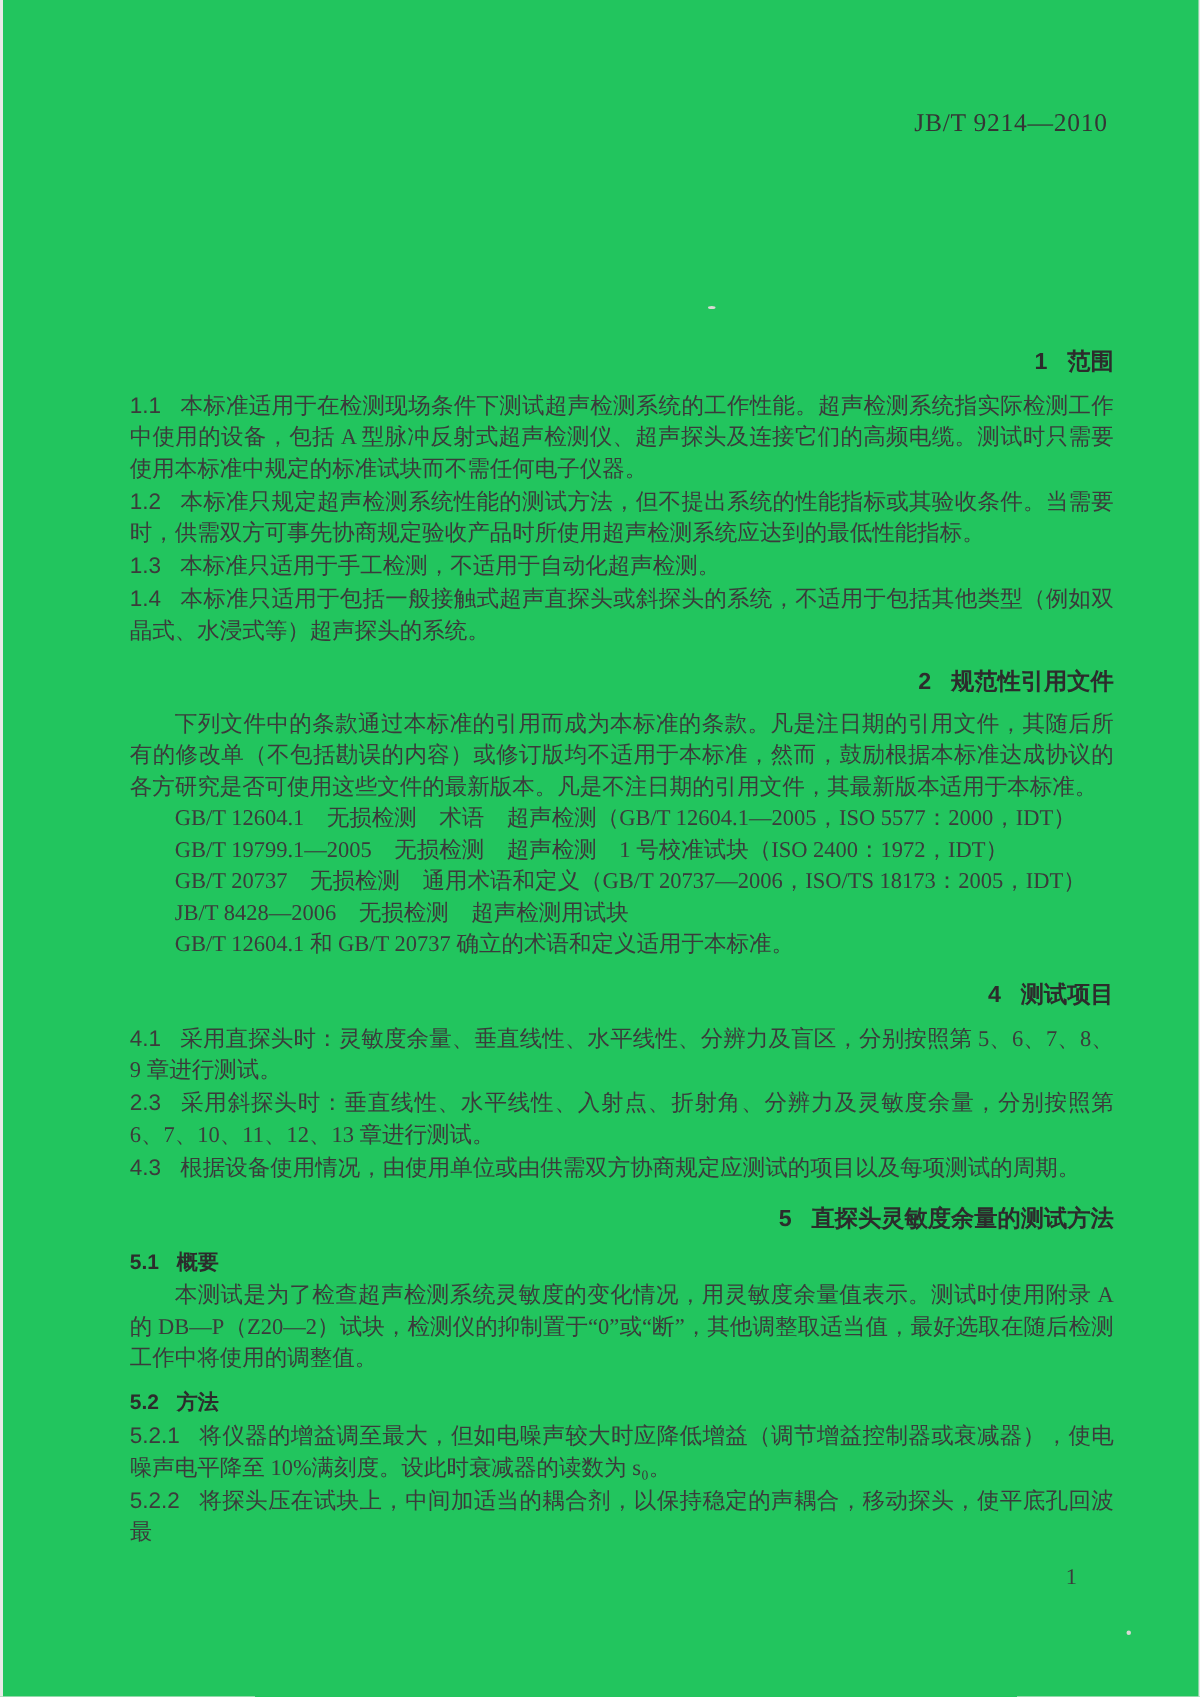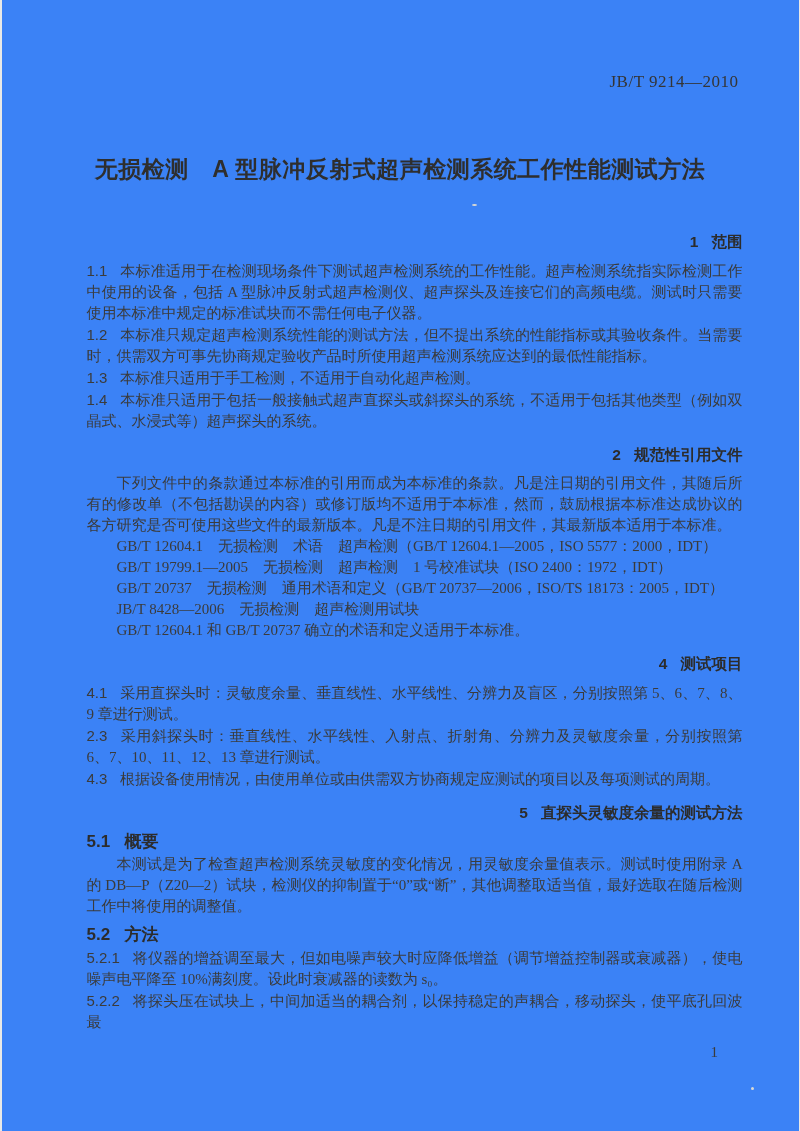--- a/index.html
+++ b/index.html
@@ -5,21 +5,21 @@
   html, body {
     margin: 0;
     padding: 0;
     background: #e9e9e7;
   }
   .page {
     position: relative;
     width: 797px;
     height: 1131px;
     margin: 0 auto;
-    background: #3b82f6;
+    background: #22c55e;
     overflow: hidden;
     color: #3b3b3b;
   }
   .doc-code {
     position: absolute;
     top: 72px;
     right: 60px;
     font-family: "Liberation Serif", "DejaVu Serif", serif;
     font-size: 17px;
     color: #353535;
@@ -53,21 +53,21 @@
     font-weight: bold;
     font-size: 15.5px;
     color: #2c2c2c;
     margin: 12px 0 8px 0;
     text-align: right;
   }
   .sec-h:first-child { margin-top: 0; }
   .sub-h {
     font-family: "Liberation Sans", "DejaVu Sans", sans-serif;
     font-weight: bold;
-    font-size: 17px;
+    font-size: 14px;
     color: #2c2c2c;
     margin: 7px 0 2px 0;
     text-align: left;
   }
   .sec-h .num, .sub-h .num { margin-right: 0.85em; }
   p.clause { margin: 0; }
   p.clause .num {
     font-family: "Liberation Sans", "DejaVu Sans", sans-serif;
     margin-right: 0.85em;
   }
@@ -85,21 +85,20 @@
   .speck-1 { top: 204px; left: 470px; width: 5px; height: 2px; }
   .speck-2 { top: 1087px; left: 749px; width: 3px; height: 3px; }
 </style>
 </head>
 <body>
 
 <div class="page">
 
   <div class="doc-code">JB/T 9214—2010</div>
 
-  <div class="doc-title">无损检测　A 型脉冲反射式超声检测系统工作性能测试方法</div>
 
   <div class="speck speck-1"></div>
   <div class="speck speck-2"></div>
 
   <div class="content">
 
     <div class="sec-h">
       <span class="num">1</span><span>范围</span>
     </div>
     <p class="clause">

